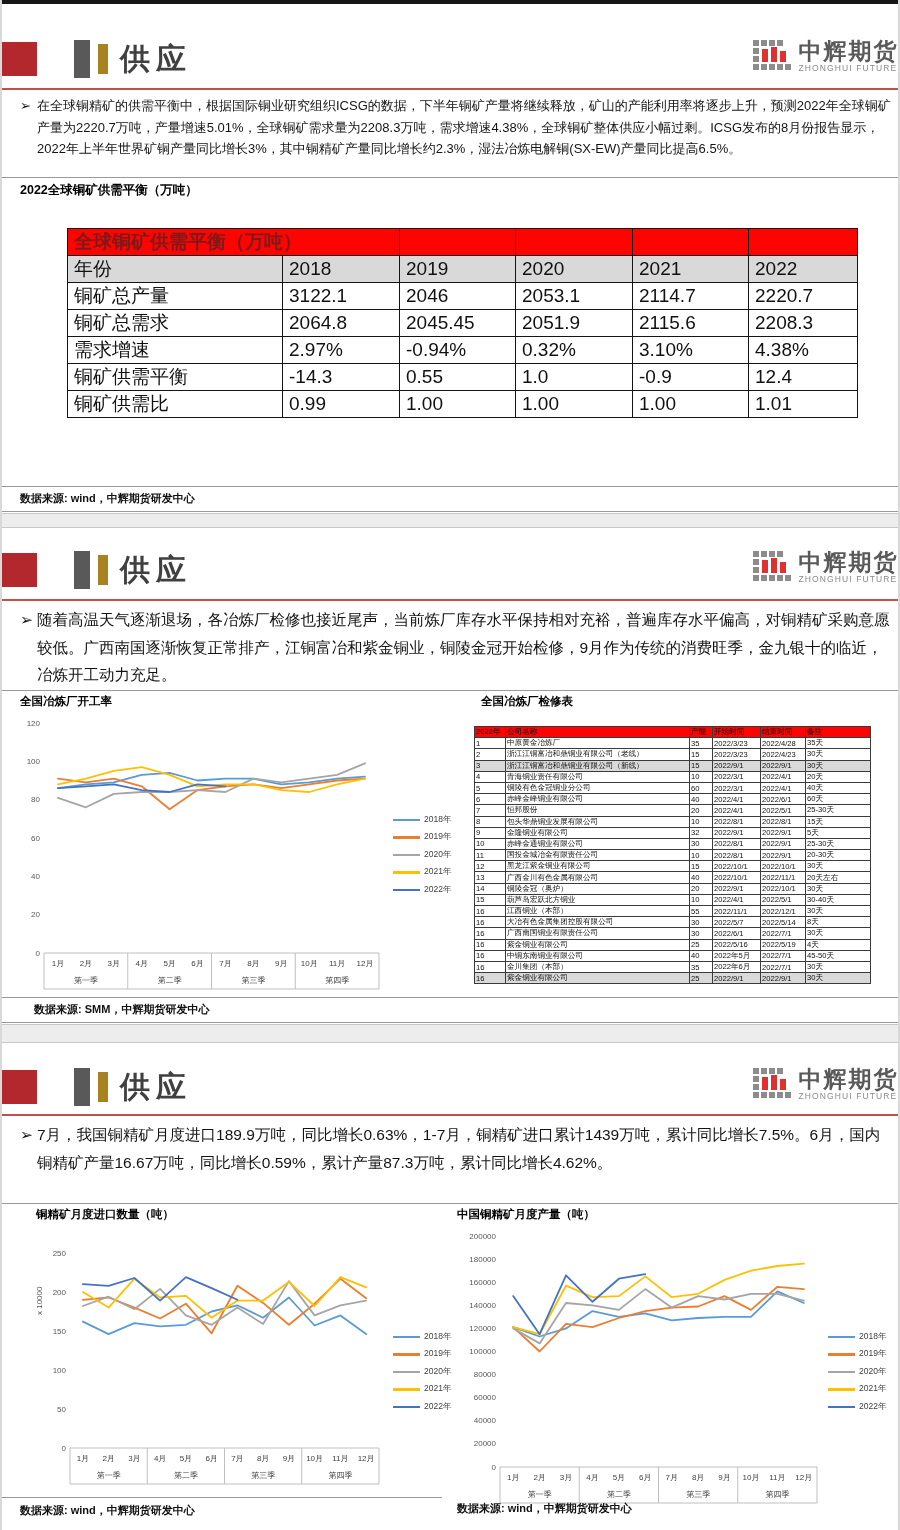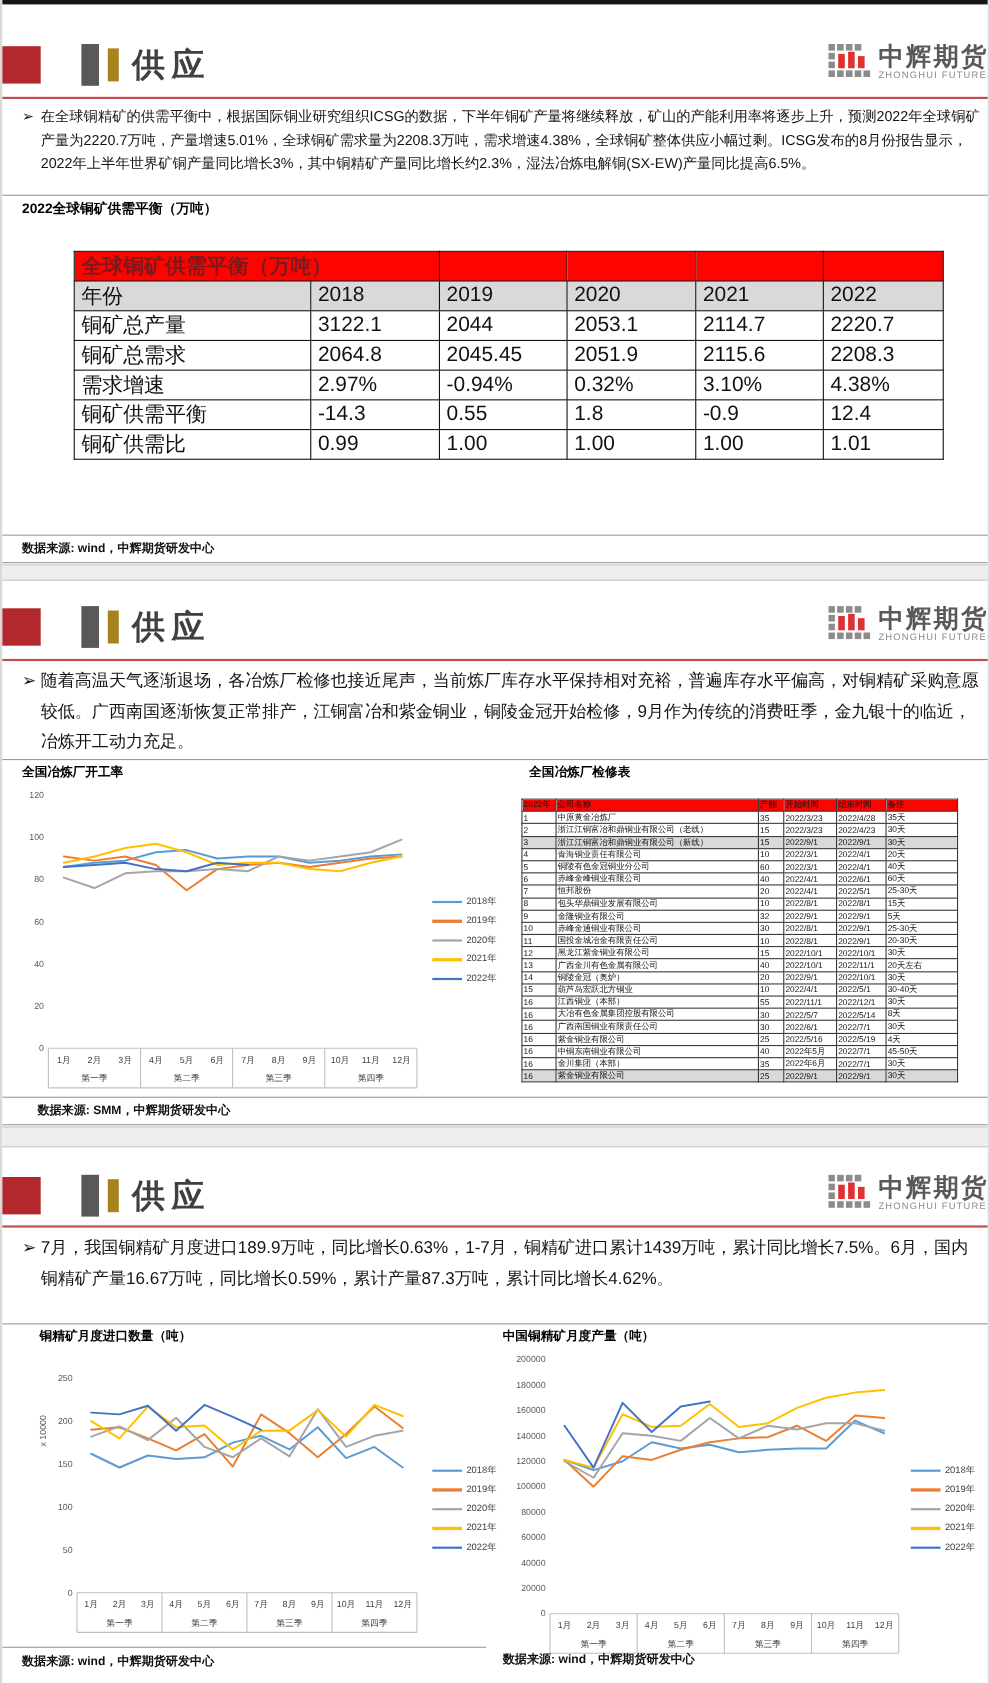--- a/index.html
+++ b/index.html
@@ -124,21 +124,21 @@
             <td>年份</td>
             <td>2018</td>
             <td>2019</td>
             <td>2020</td>
             <td>2021</td>
             <td>2022</td>
           </tr>
           <tr class="row">
             <td>铜矿总产量</td>
             <td>3122.1</td>
-            <td>2044</td>
+            <td>2046</td>
             <td>2053.1</td>
             <td>2114.7</td>
             <td>2220.7</td>
           </tr>
           <tr class="row">
             <td>铜矿总需求</td>
             <td>2064.8</td>
             <td>2045.45</td>
             <td>2051.9</td>
             <td>2115.6</td>
@@ -149,21 +149,21 @@
             <td>2.97%</td>
             <td>-0.94%</td>
             <td>0.32%</td>
             <td>3.10%</td>
             <td>4.38%</td>
           </tr>
           <tr class="row">
             <td>铜矿供需平衡</td>
             <td>-14.3</td>
             <td>0.55</td>
-            <td>1.8</td>
+            <td>1.0</td>
             <td>-0.9</td>
             <td>12.4</td>
           </tr>
           <tr class="row">
             <td>铜矿供需比</td>
             <td>0.99</td>
             <td>1.00</td>
             <td>1.00</td>
             <td>1.00</td>
             <td>1.01</td>

